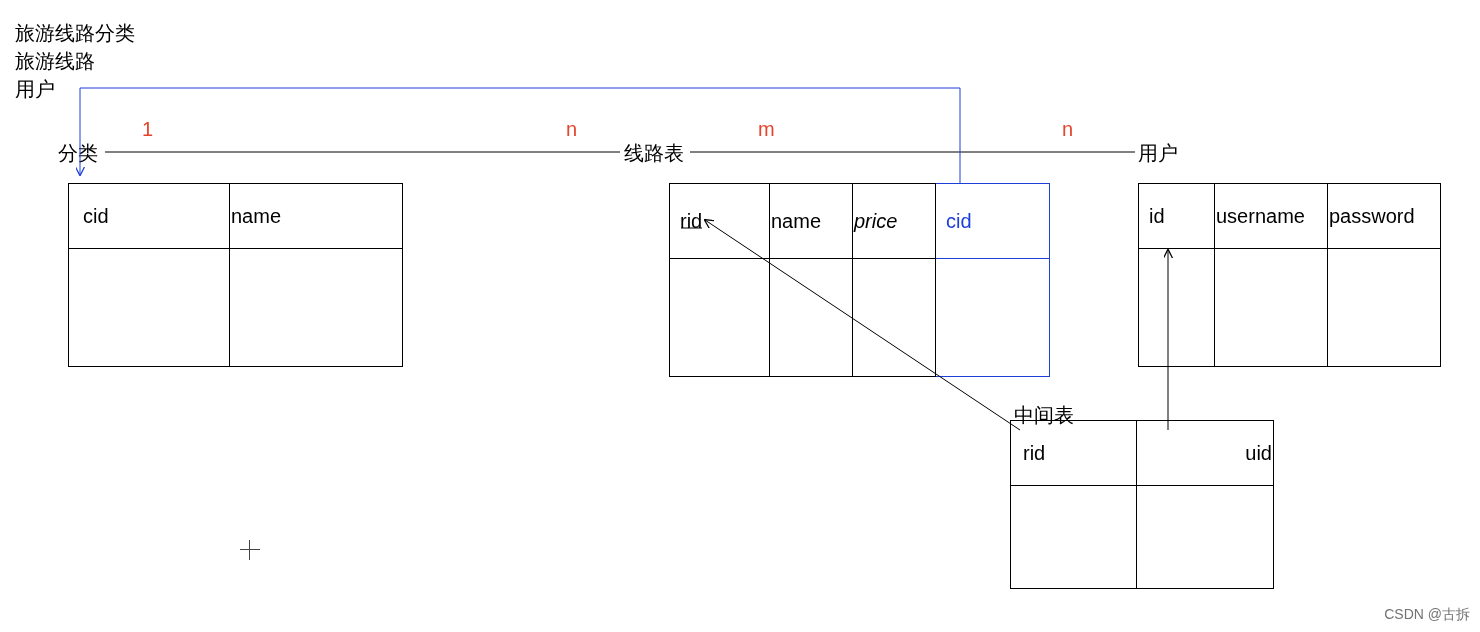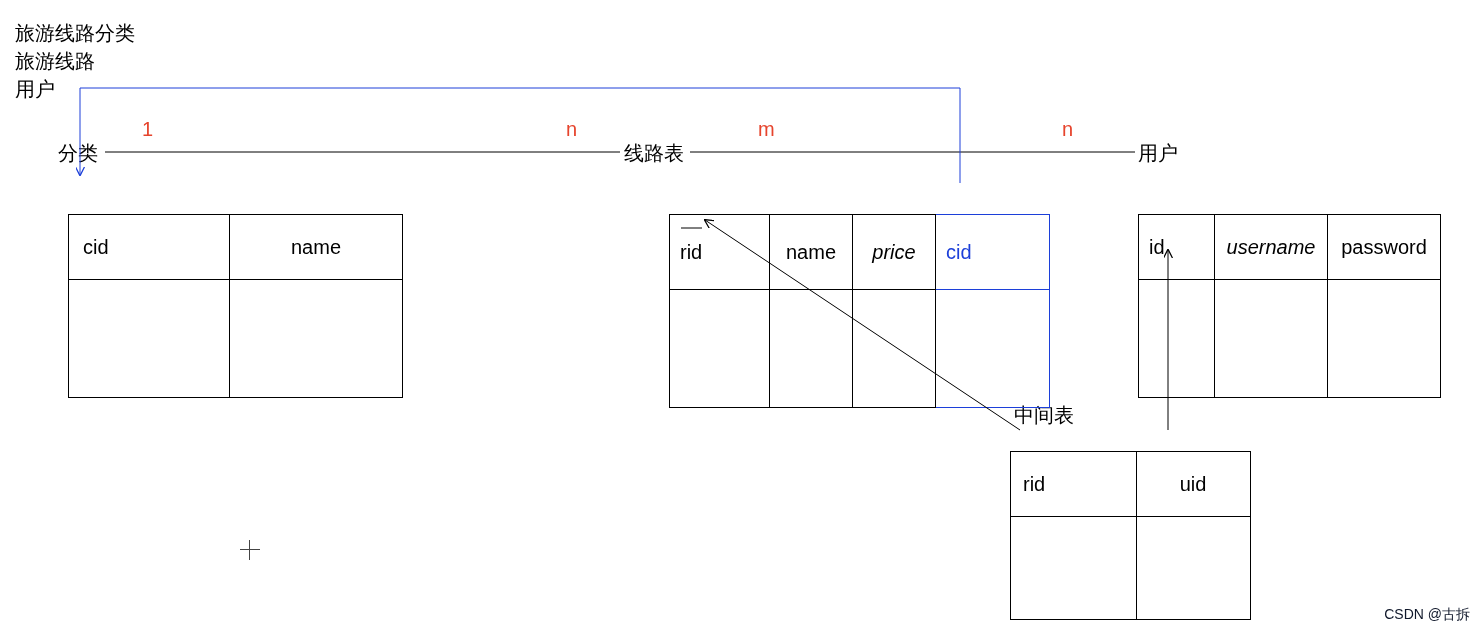--- a/index.html
+++ b/index.html
@@ -13,31 +13,30 @@
     background: #fff;
     position: relative;
     overflow: hidden;
   }
   .label {
     position: absolute;
     white-space: nowrap;
   }
   .red { color: #e6442d; }
   .blue { color: #1c3fd9; }
-  .grey { color: #0f172a; font-size: 14px; }
+  .grey { color: #737373; font-size: 14px; }
 
   
   .tbl {
     position: absolute;
     border-collapse: collapse;
-    margin-top: 31px;
   }
   .tbl td {
     border: 1px solid #000;
-    text-align: center;
+    text-align: left;
     vertical-align: middle;
     font-size: 20px;
   }
 
   .cursor-cross {
     position: absolute;
     width: 20px;
     height: 20px;
   }
   .cursor-cross::before,
@@ -106,36 +105,36 @@
     <td></td>
     <td style="border:1px solid #1c3fd9;"></td>
   </tr>
 </tbody>
   </table>
 
 <table class="tbl" style="left:1138px; top:183px;">
   <tbody>
       <tr>
     <td style="width:64px; height:62px; text-align:left; padding-left:10px;">id</td>
-    <td style="width:110px; height:62px;font-style:italic;">username</td>
+    <td style="width:110px; height:62px;">username</td>
     <td style="width:110px; height:62px;">password</td>
   </tr>
   <tr>
     <td style="height:115px;"></td>
     <td></td>
     <td></td>
   </tr>
 </tbody>
   </table>
 
 <table class="tbl" style="left:1010px; top:420px;">
   <tbody>
       <tr>
     <td style="width:112px; height:62px; text-align:left; padding-left:12px;">rid</td>
-    <td style="width:112px; height:62px; text-align:center; padding-left:0;">uid</td>
+    <td style="width:112px; height:62px; text-align:right; padding-left:23px;">uid</td>
   </tr>
   <tr>
     <td style="height:100px;"></td>
     <td></td>
   </tr>
 </tbody>
   </table>
 
 <div class="cursor-cross" style="left:240px; top:540px;"></div>
 

